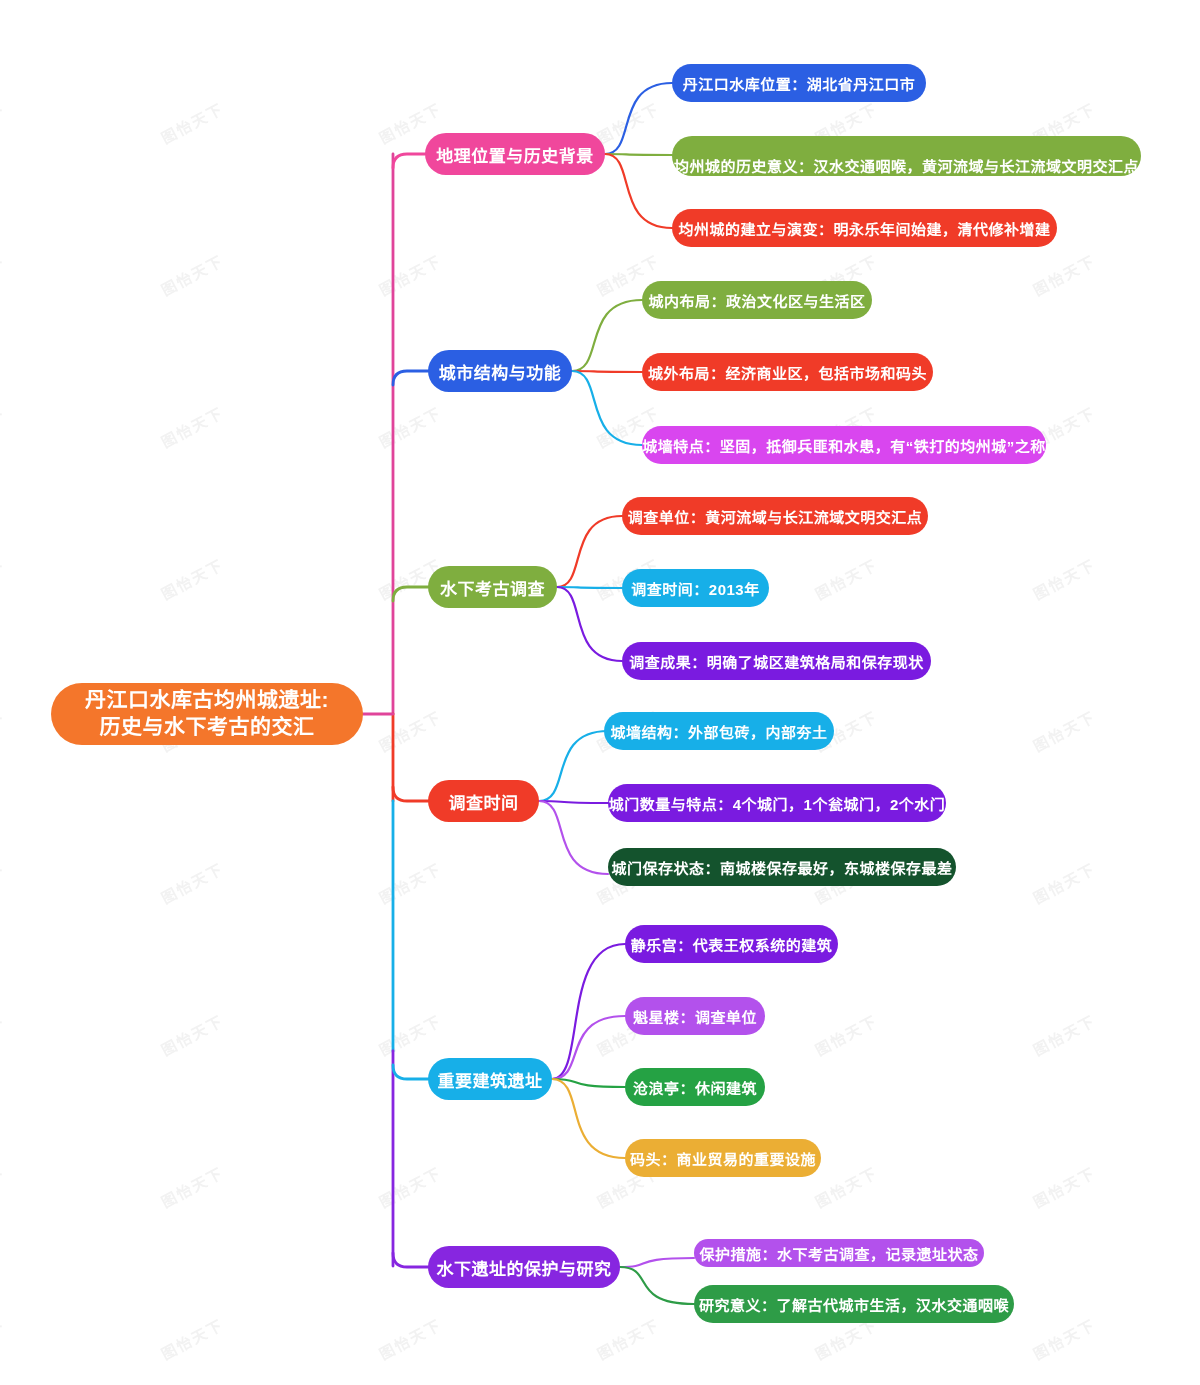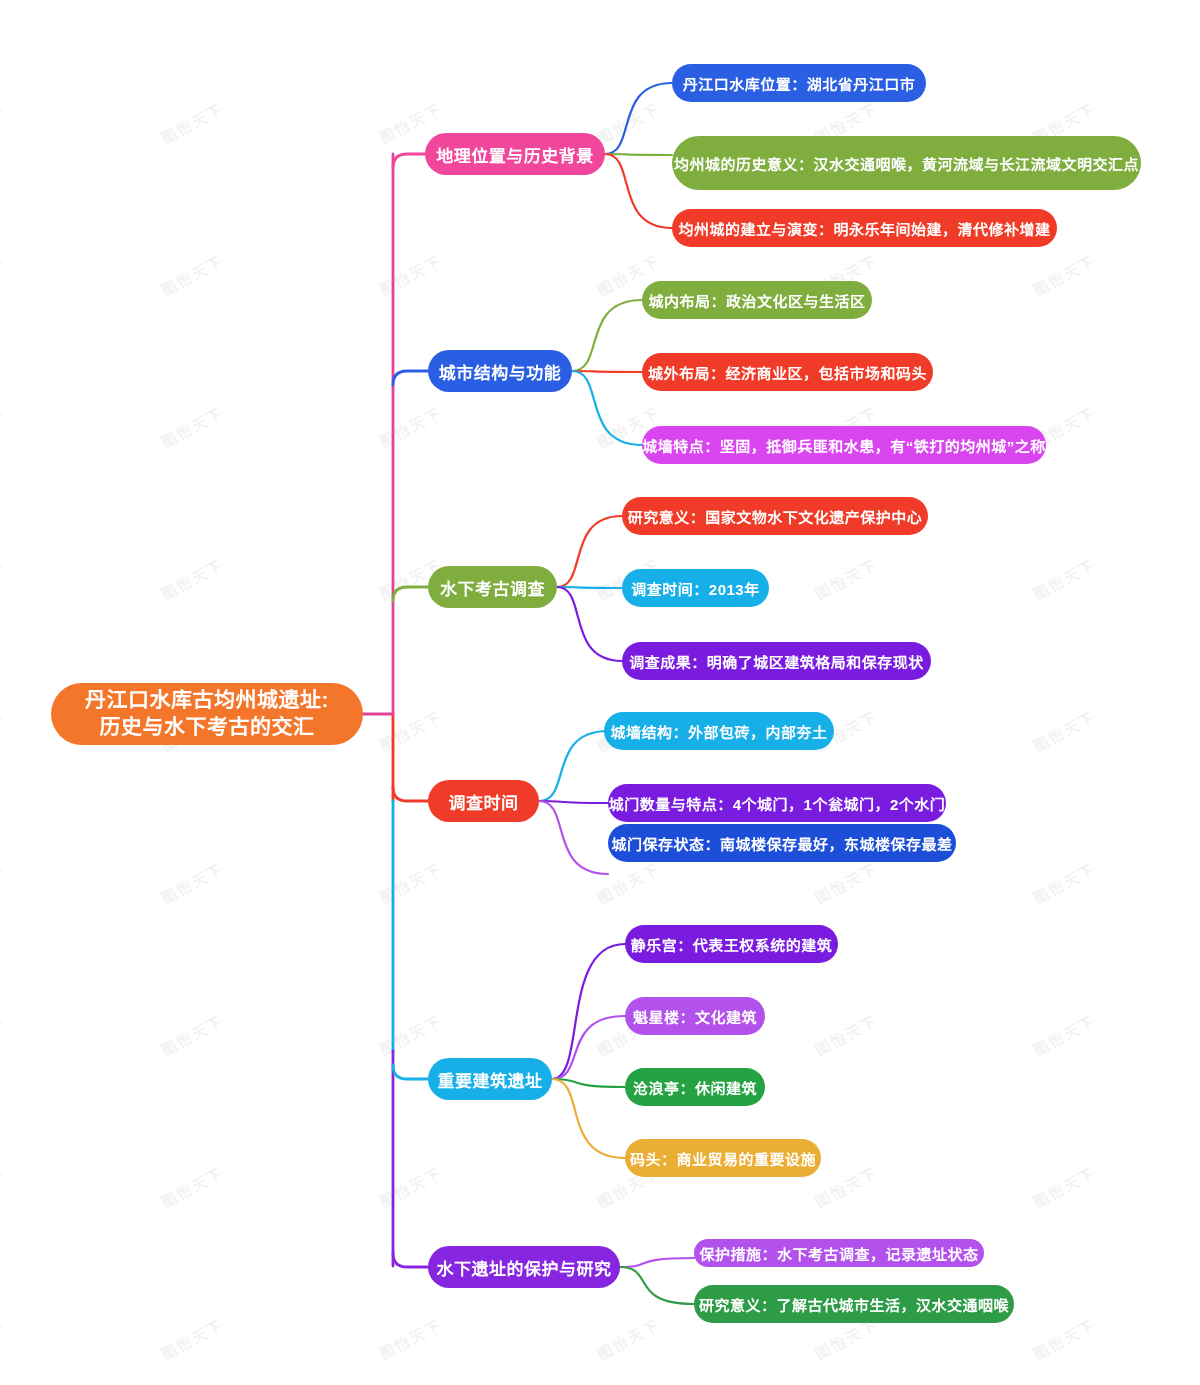--- a/index.html
+++ b/index.html
@@ -157,21 +157,21 @@
           <div>丹江口水库古均州城遗址:</div>
           <div>历史与水下考古的交汇</div>
         </div>
       </div>
       <div class="node branch" style="left: 425px; top: 133px; width: 180px; height: 42px; background: rgb(240, 71, 156);">
         <span>地理位置与历史背景</span>
       </div>
       <div class="node leaf" style="left: 672px; top: 64px; width: 254px; height: 38px; background: rgb(43, 95, 227);">
         <span>丹江口水库位置：湖北省丹江口市</span>
       </div>
-      <div class="node leaf" style="left: 672px; top: 136px; width: 469px; height: 54px; background: rgb(127, 174, 63);">
+      <div class="node leaf" style="left: 672px; top: 136px; width: 469px; height: 40px; background: rgb(127, 174, 63); align-items: flex-end;">
         <span>均州城的历史意义：汉水交通咽喉，黄河流域与长江流域文明交汇点</span>
       </div>
       <div class="node leaf" style="left: 672px; top: 209px; width: 385px; height: 38px; background: rgb(240, 59, 40);">
         <span>均州城的建立与演变：明永乐年间始建，清代修补增建</span>
       </div>
       <div class="node branch" style="left: 428px; top: 350px; width: 144px; height: 42px; background: rgb(43, 95, 227);">
         <span>城市结构与功能</span>
       </div>
       <div class="node leaf" style="left: 642px; top: 281px; width: 230px; height: 38px; background: rgb(127, 174, 63);">
         <span>城内布局：政治文化区与生活区</span>
@@ -179,48 +179,48 @@
       <div class="node leaf" style="left: 642px; top: 353px; width: 291px; height: 38px; background: rgb(240, 59, 40);">
         <span>城外布局：经济商业区，包括市场和码头</span>
       </div>
       <div class="node leaf" style="left: 642px; top: 426px; width: 404px; height: 38px; background: #d946ef; text-align: center;">
         <span>城墙特点：坚固，抵御兵匪和水患，有“铁打的均州城”之称</span>
       </div>
       <div class="node branch" style="left: 428px; top: 566px; width: 129px; height: 42px; background: rgb(127, 174, 63);">
         <span>水下考古调查</span>
       </div>
       <div class="node leaf" style="left: 622px; top: 497px; width: 306px; height: 38px; background: rgb(240, 59, 40);">
-        <span>研究意义：国家文物水下文化遗产保护中心</span>
+        <span>调查单位：黄河流域与长江流域文明交汇点</span>
       </div>
       <div class="node leaf" style="left: 622px; top: 569px; width: 147px; height: 38px; background: rgb(23, 175, 232);">
         <span>调查时间：2013年</span>
       </div>
       <div class="node leaf" style="left: 622px; top: 642px; width: 309px; height: 38px; background: rgb(122, 27, 224);">
         <span>调查成果：明确了城区建筑格局和保存现状</span>
       </div>
       <div class="node branch" style="left: 428px; top: 780px; width: 111px; height: 42px; background: rgb(240, 59, 40);">
         <span>调查时间</span>
       </div>
       <div class="node leaf" style="left: 604px; top: 712px; width: 230px; height: 38px; background: rgb(23, 175, 232);">
         <span>城墙结构：外部包砖，内部夯土</span>
       </div>
       <div class="node leaf" style="left: 608px; top: 784px; width: 338px; height: 38px; background: rgb(122, 27, 224);">
         <span>城门数量与特点：4个城门，1个瓮城门，2个水门</span>
       </div>
-      <div class="node leaf" style="left: 608px; top: 824px; width: 348px; height: 38px; background: #1d4ed8;">
+      <div class="node leaf" style="left: 608px; top: 848px; width: 348px; height: 38px; background: #14532d;">
         <span>城门保存状态：南城楼保存最好，东城楼保存最差</span>
       </div>
       <div class="node branch" style="left: 428px; top: 1058px; width: 124px; height: 42px; background: rgb(23, 175, 232);">
         <span>重要建筑遗址</span>
       </div>
       <div class="node leaf" style="left: 625px; top: 925px; width: 213px; height: 38px; background: rgb(122, 27, 224);">
         <span>静乐宫：代表王权系统的建筑</span>
       </div>
       <div class="node leaf" style="left: 625px; top: 997px; width: 140px; height: 38px; background: rgb(179, 81, 236);">
-        <span>魁星楼：文化建筑</span>
+        <span>魁星楼：调查单位</span>
       </div>
       <div class="node leaf" style="left: 625px; top: 1068px; width: 140px; height: 38px; background: rgb(37, 162, 68);">
         <span>沧浪亭：休闲建筑</span>
       </div>
       <div class="node leaf" style="left: 625px; top: 1139px; width: 196px; height: 38px; background: rgb(235, 174, 52);">
         <span>码头：商业贸易的重要设施</span>
       </div>
       <div class="node branch" style="left: 428px; top: 1246px; width: 192px; height: 42px; background: rgb(135, 38, 224);">
         <span>水下遗址的保护与研究</span>
       </div>

